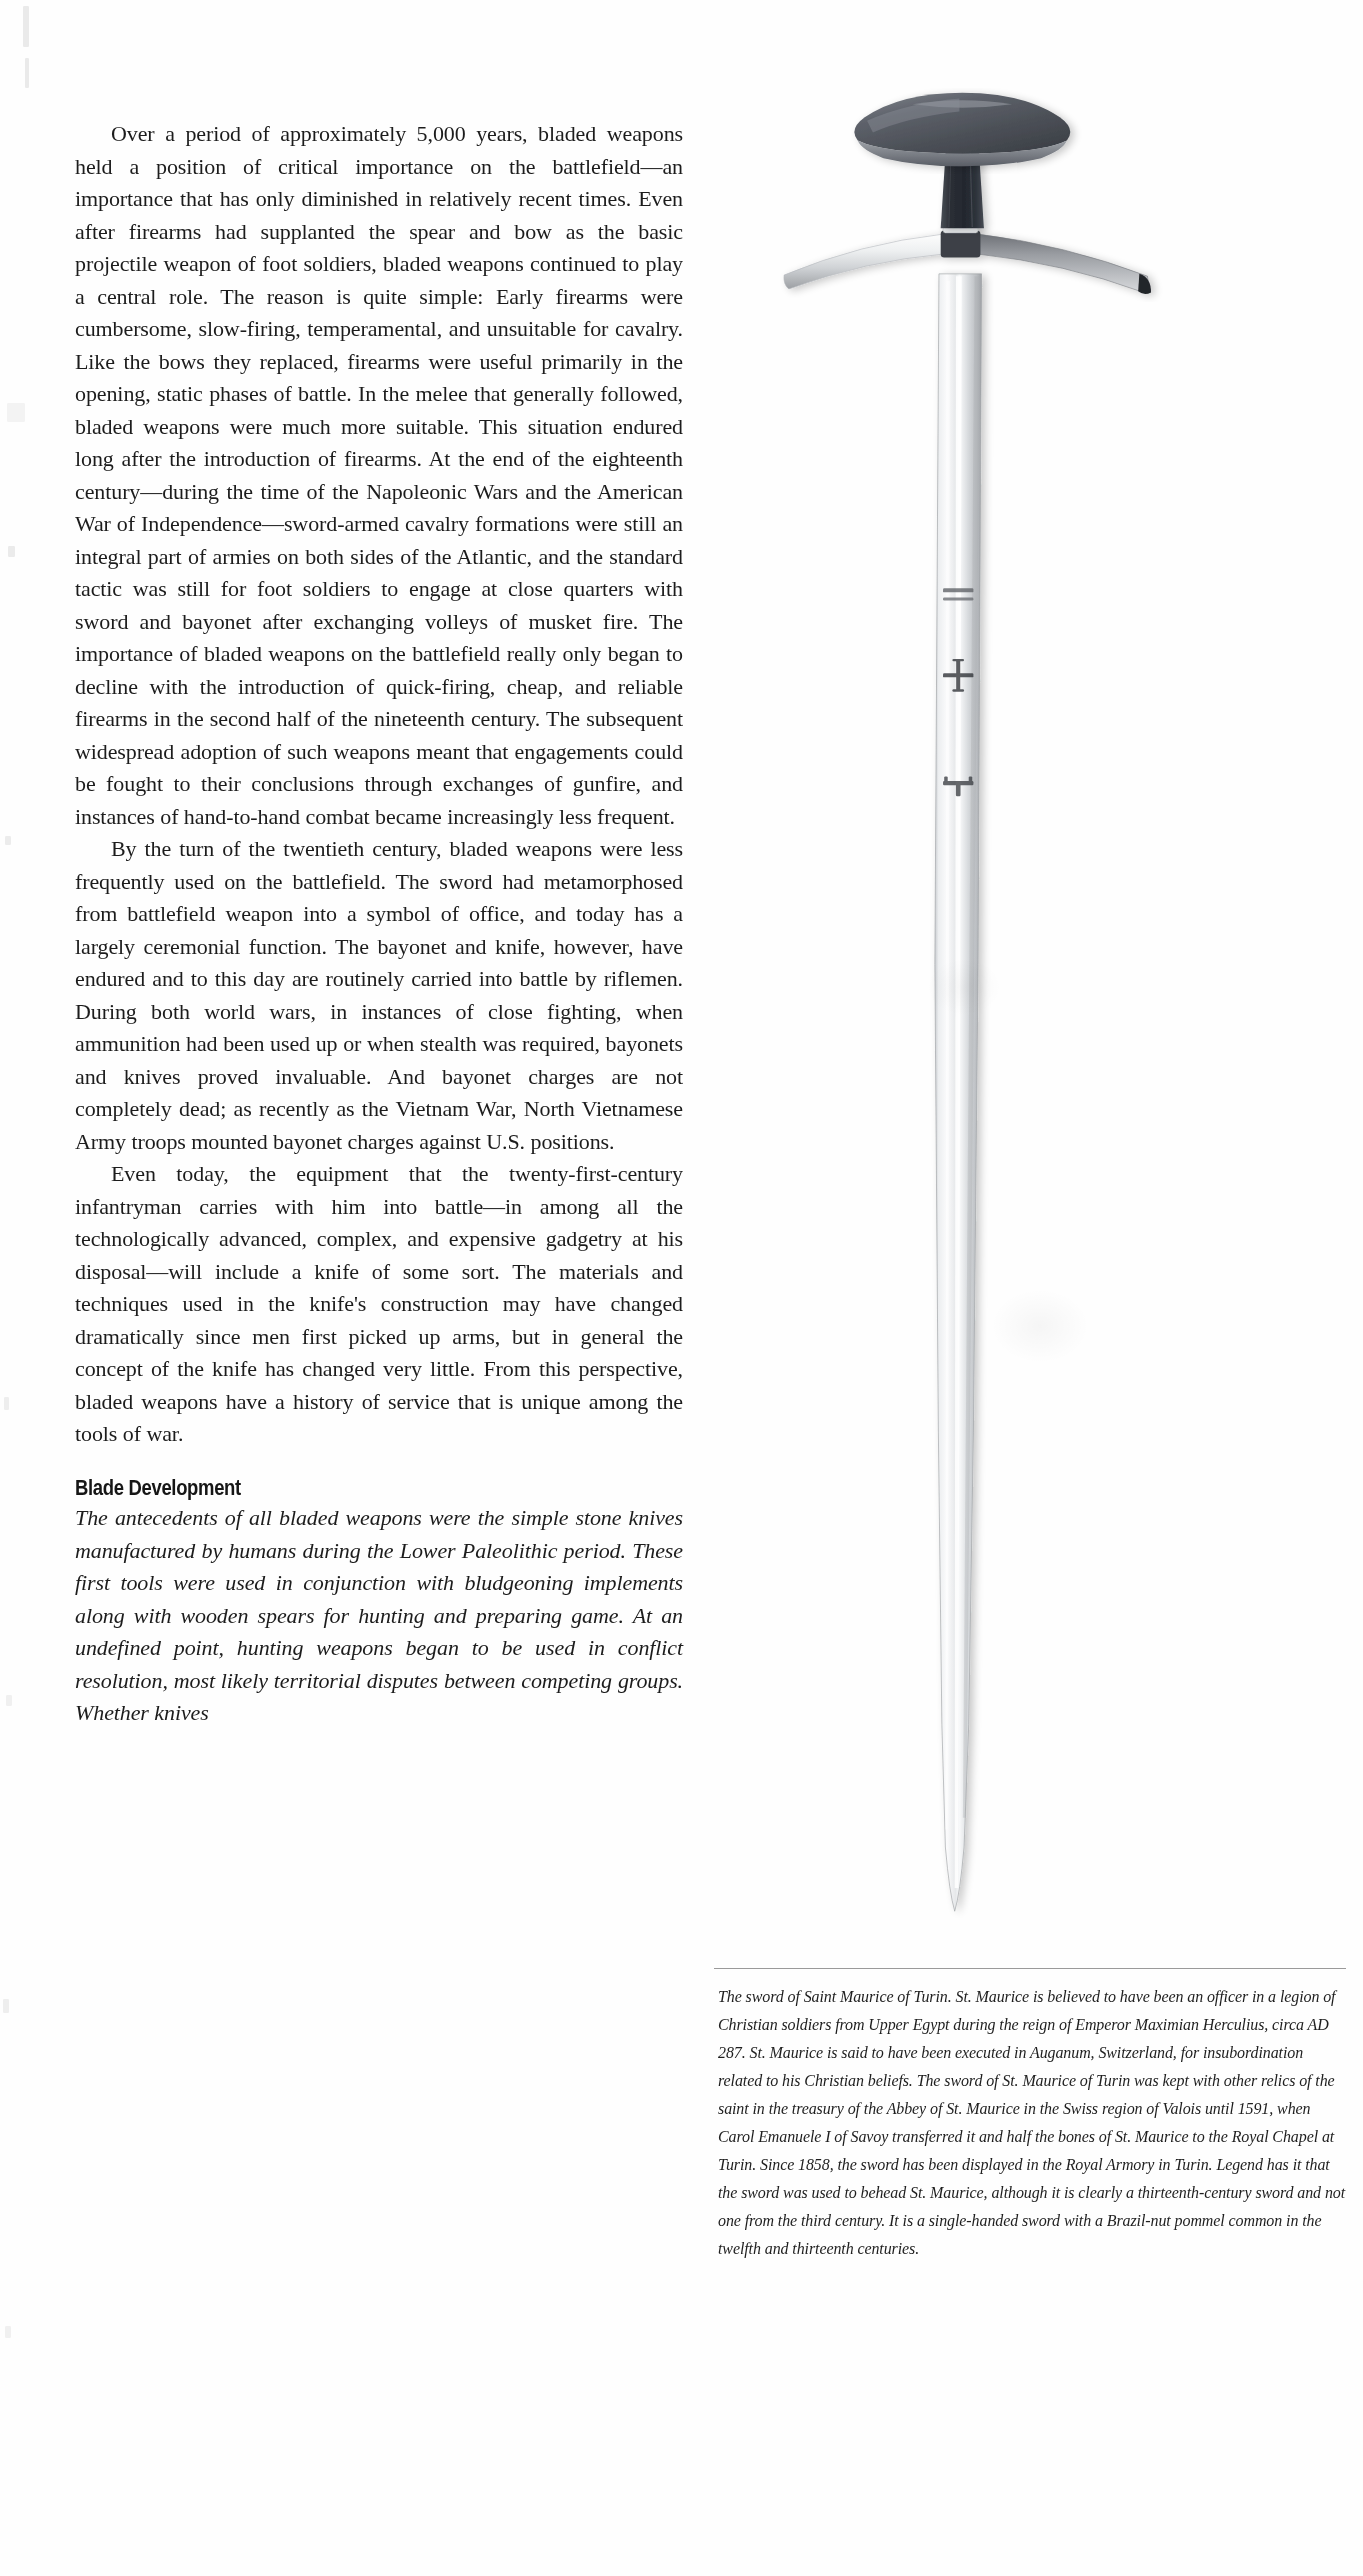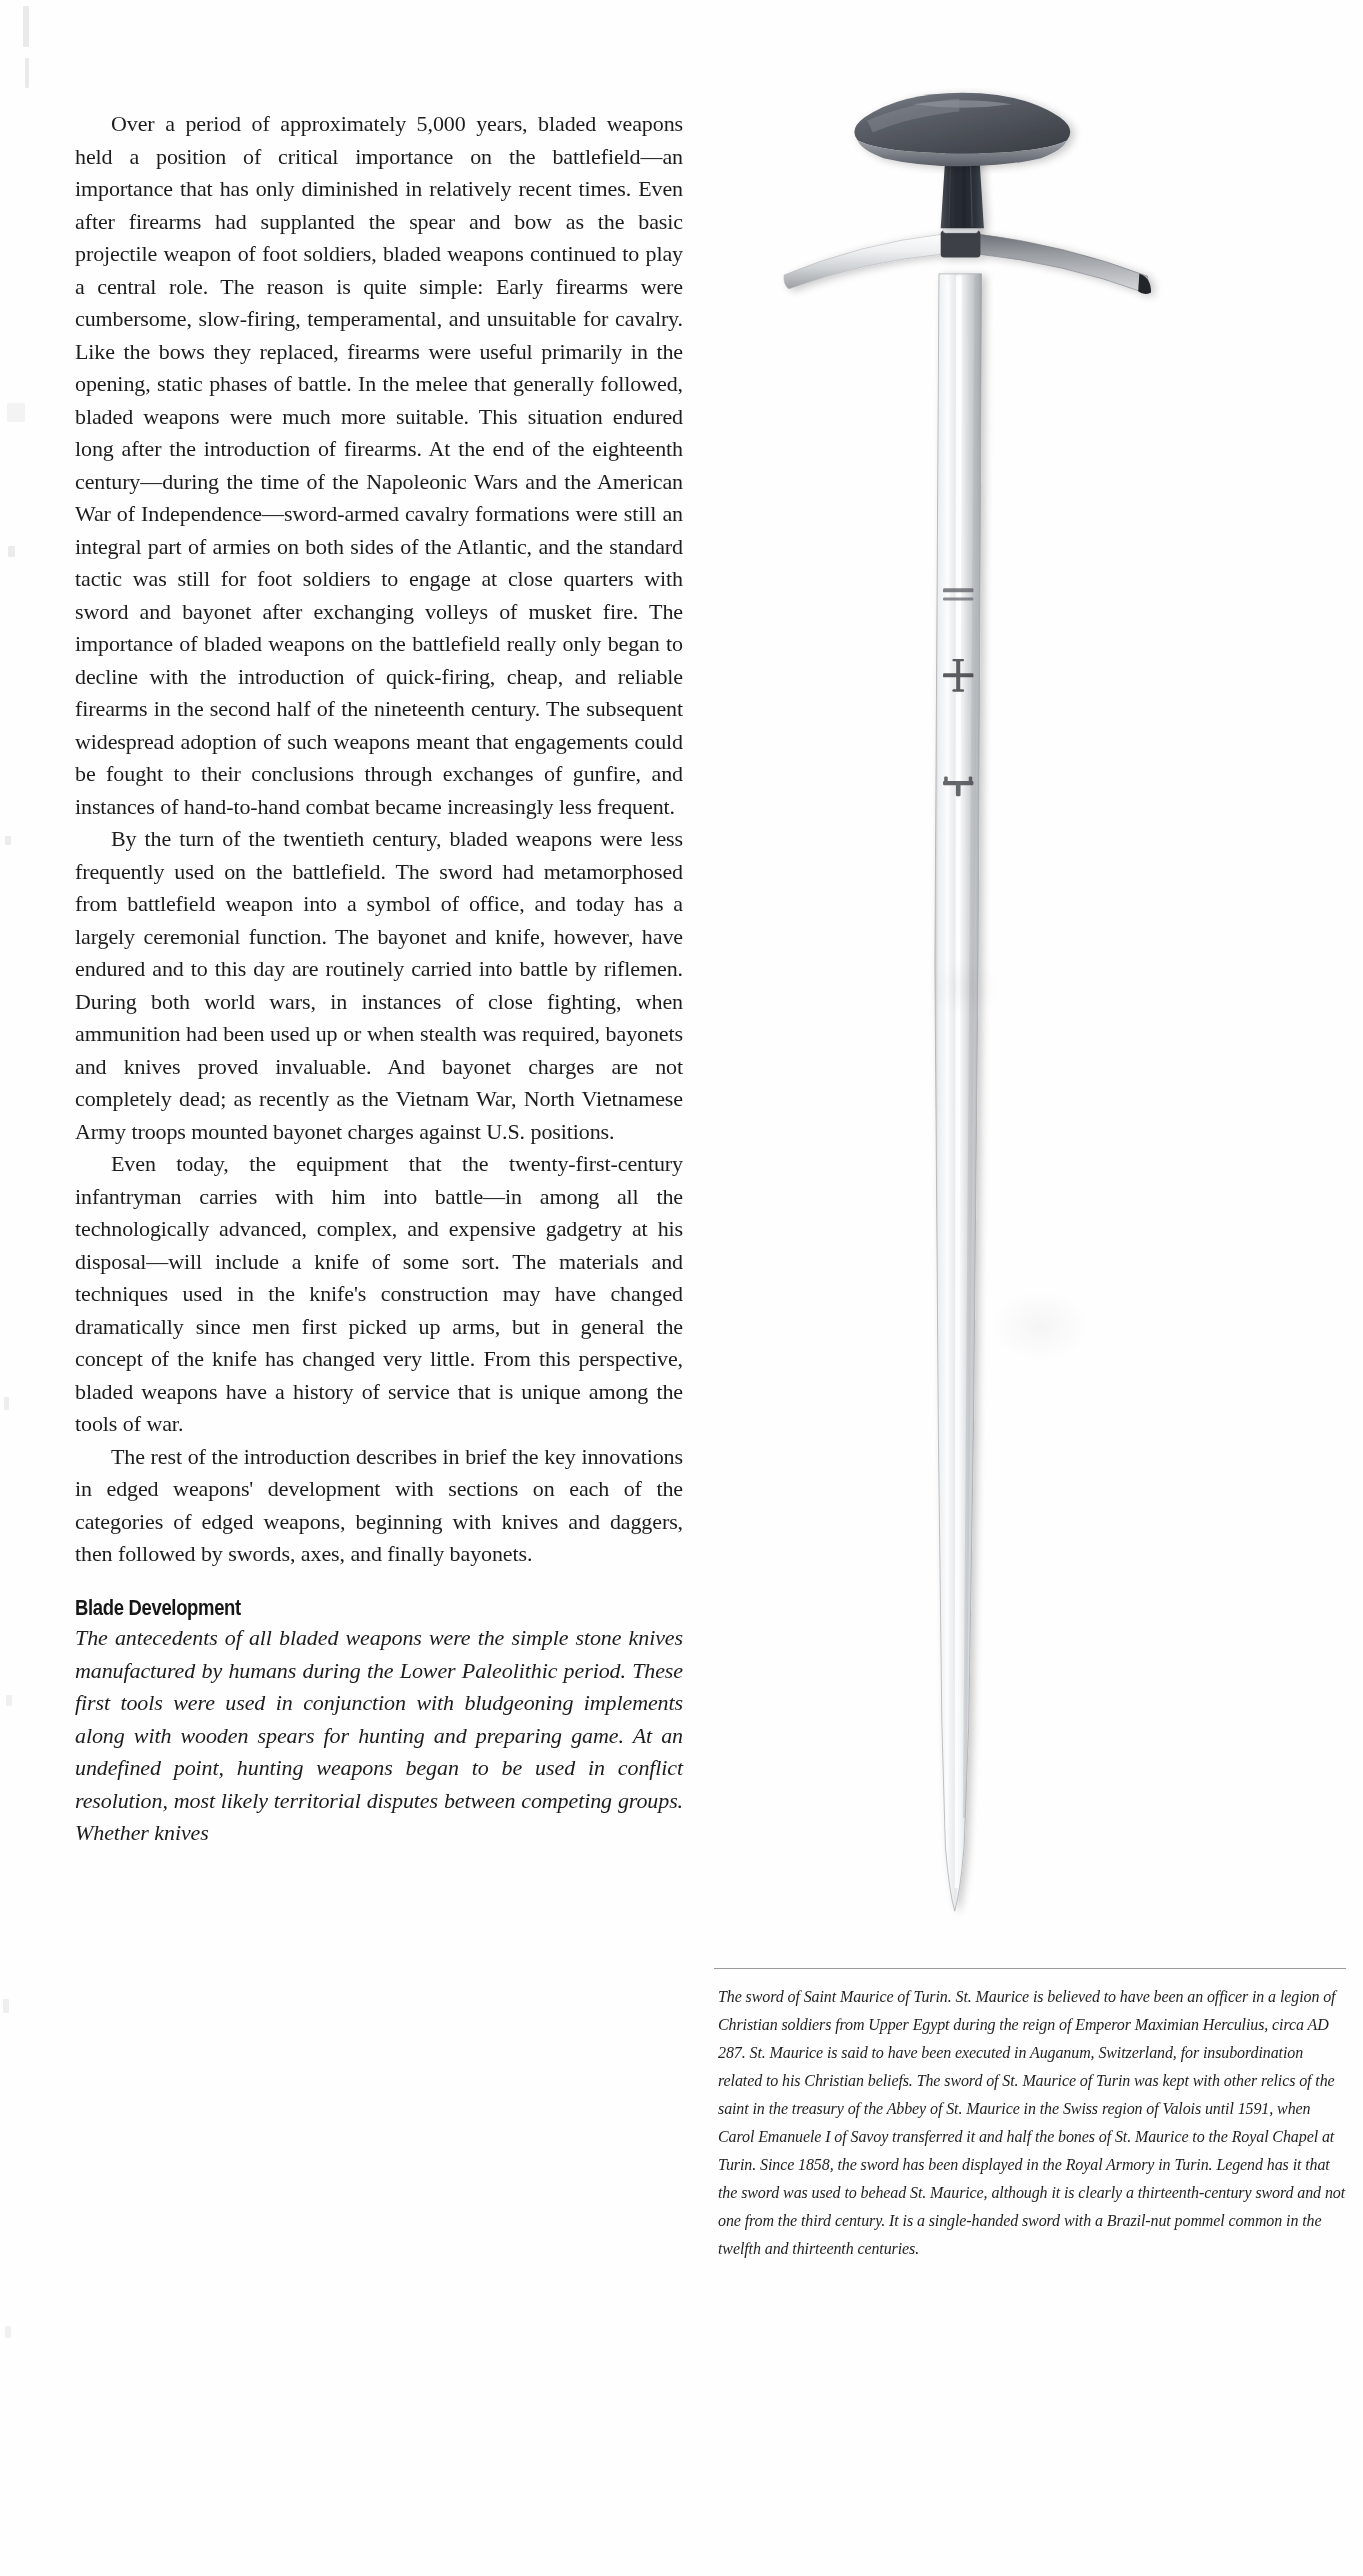--- a/index.html
+++ b/index.html
@@ -39,21 +39,21 @@
     display: block;
     background: #d8d8d8;
     opacity: .55;
     border-radius: 1.2px;
   }
 
   
   .col-left {
     position: absolute;
     left: 75px;
-    top: 108px;
+    top: 118px;
     width: 608px;
     font-size: 22px;
     line-height: 32.5px;
     text-align: justify;
     text-justify: inter-word;
     letter-spacing: -0.1px;
     word-spacing: 0.1px;
     color: #1c1c1c;
   }
   .col-left p {
@@ -136,21 +136,20 @@
     <i style="left:3.5px;   top:1397px; width:5.3px;  height:13px; opacity:.4;"></i>
     <i style="left:5.8px;  top:1695px; width:5.8px; height:10.5px; opacity:.35;"></i>
     <i style="left:2.9px;   top:1999px; width:5.8px; height:14px; opacity:.4;"></i>
     <i style="left:5.3px;   top:2326px; width:5.3px;  height:11.7px; opacity:.35;"></i>
   </div>
 
   <div class="col-left">
     <p>Over a period of approximately 5,000 years, bladed weapons held a position of critical importance on the battlefield—an importance that has only diminished in relatively recent times. Even after firearms had supplanted the spear and bow as the basic projectile weapon of foot soldiers, bladed weapons continued to play a central role. The reason is quite simple: Early firearms were cumbersome, slow-firing, temperamental, and unsuitable for cavalry. Like the bows they replaced, firearms were useful primarily in the opening, static phases of battle. In the melee that generally followed, bladed weapons were much more suitable. This situation endured long after the introduction of firearms. At the end of the eighteenth century—during the time of the Napoleonic Wars and the American War of Independence—sword-armed cavalry formations were still an integral part of armies on both sides of the Atlantic, and the standard tactic was still for foot soldiers to engage at close quarters with sword and bayonet after exchanging volleys of musket fire. The importance of bladed weapons on the battlefield really only began to decline with the introduction of quick-firing, cheap, and reliable firearms in the second half of the nineteenth century. The subsequent widespread adoption of such weapons meant that engagements could be fought to their conclusions through exchanges of gunfire, and instances of hand-to-hand combat became increasingly less frequent.</p>
     <p>By the turn of the twentieth century, bladed weapons were less frequently used on the battlefield. The sword had metamorphosed from battlefield weapon into a symbol of office, and today has a largely ceremonial function. The bayonet and knife, however, have endured and to this day are routinely carried into battle by riflemen. During both world wars, in instances of close fighting, when ammunition had been used up or when stealth was required, bayonets and knives proved invaluable. And bayonet charges are not completely dead; as recently as the Vietnam War, North Vietnamese Army troops mounted bayonet charges against U.S. positions.</p>
     <p>Even today, the equipment that the twenty-first-century infantryman carries with him into battle—in among all the technologically advanced, complex, and expensive gadgetry at his disposal—will include a knife of some sort. The materials and techniques used in the knife's construction may have changed dramatically since men first picked up arms, but in general the concept of the knife has changed very little. From this perspective, bladed weapons have a history of service that is unique among the tools of war.</p>
-    <p>The rest of the introduction describes in brief the key innovations in edged weapons' development with sections on each of the categories of edged weapons, beginning with knives and daggers, then followed by swords, axes, and finally bayonets.</p>
 
     <h2 class="section-heading">Blade Development</h2>
 
     <p class="no-indent">The antecedents of all bladed weapons were the simple stone knives manufactured by humans during the Lower Paleolithic period. These first tools were used in conjunction with bludgeoning implements along with wooden spears for hunting and preparing game. At an undefined point, hunting weapons began to be used in conflict resolution, most likely territorial disputes between competing groups. Whether knives</p>
   </div>
 
   <div class="sword">
     <svg viewBox="0 0 1080 3200" preserveAspectRatio="none" aria-hidden="true">
       <defs>
 

